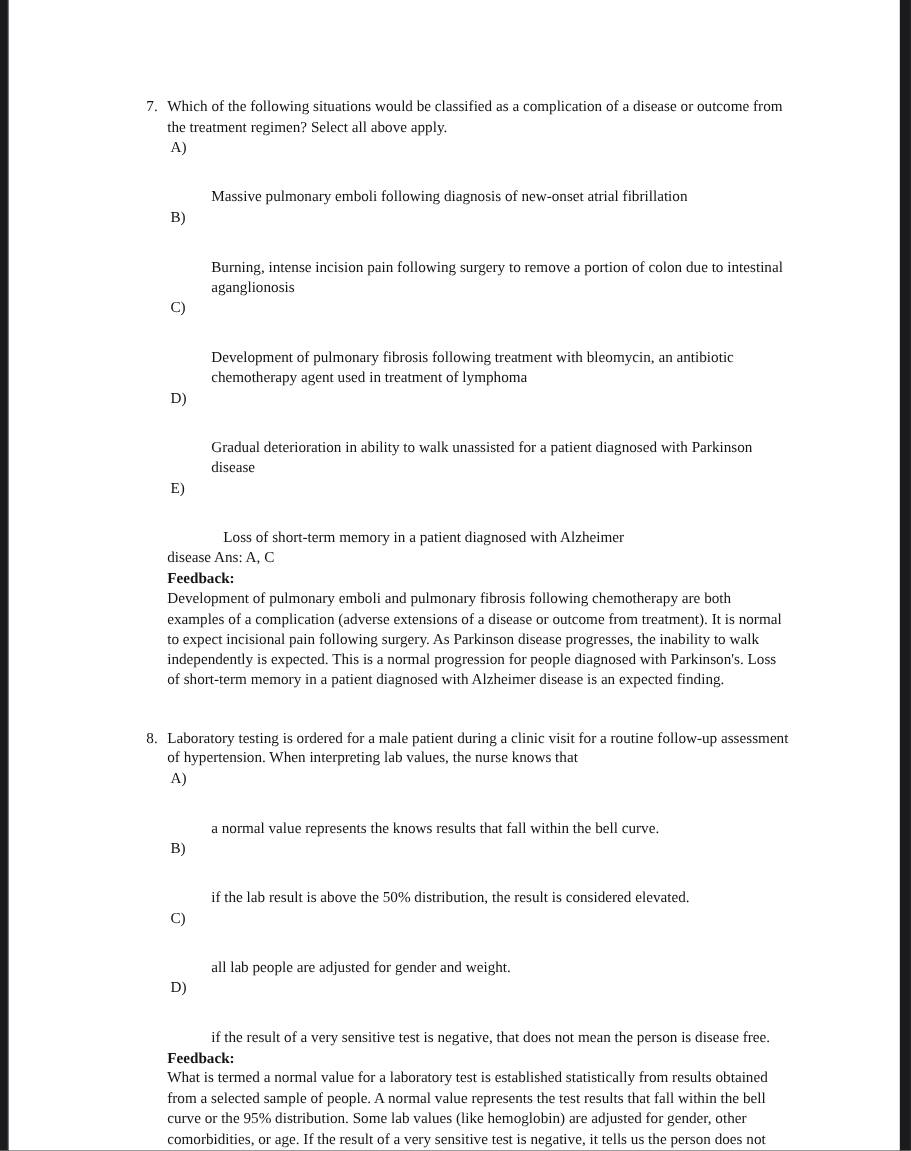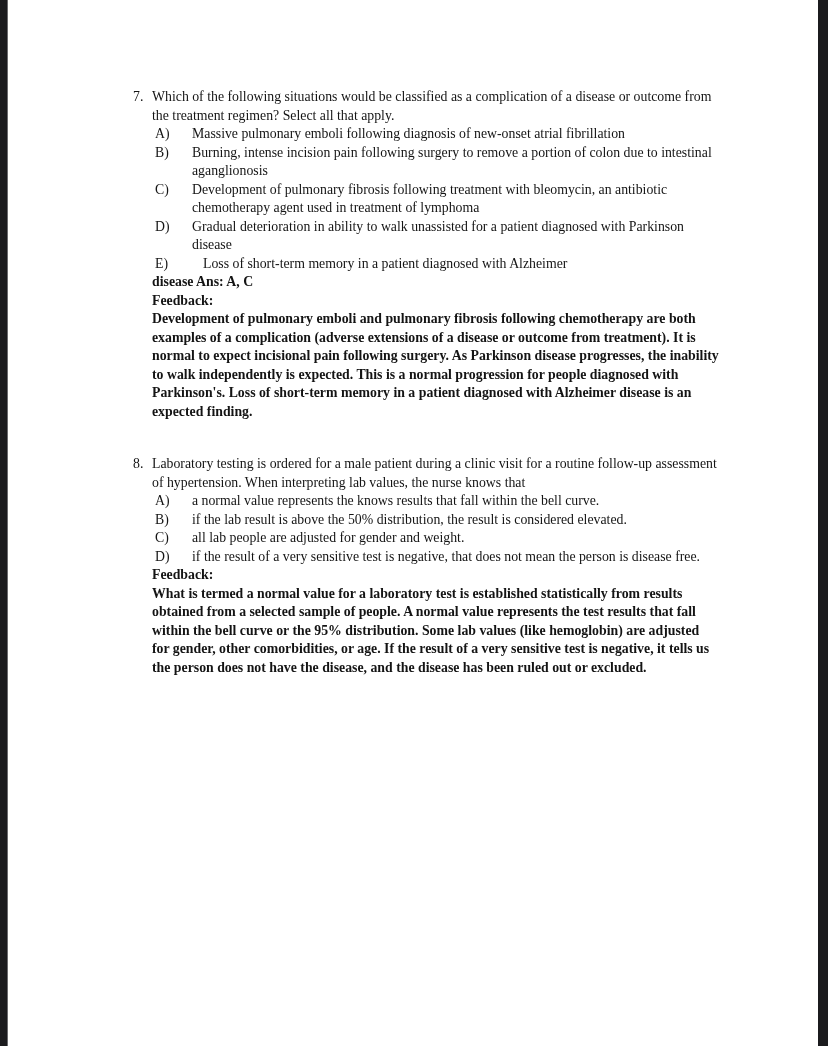--- a/index.html
+++ b/index.html
@@ -27,38 +27,38 @@
   }
   .question { margin:0; }
   .question + .question { margin-top:34px; }
   .stem-row { display:flex; }
   .qnum { flex:0 0 19px; }
   .stem { flex:1 1 auto; }
   .options { margin-left:22px; }
   .opt { display:flex; }
   .opt .letter { flex:0 0 37px; }
   .opt.wide-gap .letter { flex-basis:48px; }
-  .opt .otext { flex:1 1 auto; }
-  .ansline, .fblabel, .fbtext { margin-left:19px;font-weight:bold; }
+  .opt .otext { flex:1 1 auto;margin-top:45px; }
+  .ansline, .fblabel, .fbtext { margin-left:19px; }
   .fblabel { font-weight:bold;font-family:Liberation Serif, serif; }
 </style>
 </head>
 <body>
 
 <div class="viewport">
   <div class="edge left"></div>
   <div class="edge right"></div>
 
   <div class="page">
     <div class="content">
 
       <div class="question">
         <div class="stem-row">
           <span class="qnum">7.</span>
-          <div class="stem">Which of the following situations would be classified as a complication of a disease or outcome from the treatment regimen? Select all that apply.</div>
+          <div class="stem">Which of the following situations would be classified as a complication of a disease or outcome from the treatment regimen? Select all above apply.</div>
         </div>
         <div class="options">
           <div class="opt">
             <span class="letter">A)</span>
             <div class="otext">Massive pulmonary emboli following diagnosis of new-onset atrial fibrillation</div>
           </div>
           <div class="opt">
             <span class="letter">B)</span>
             <div class="otext">Burning, intense incision pain following surgery to remove a portion of colon due to intestinal aganglionosis</div>
           </div>

